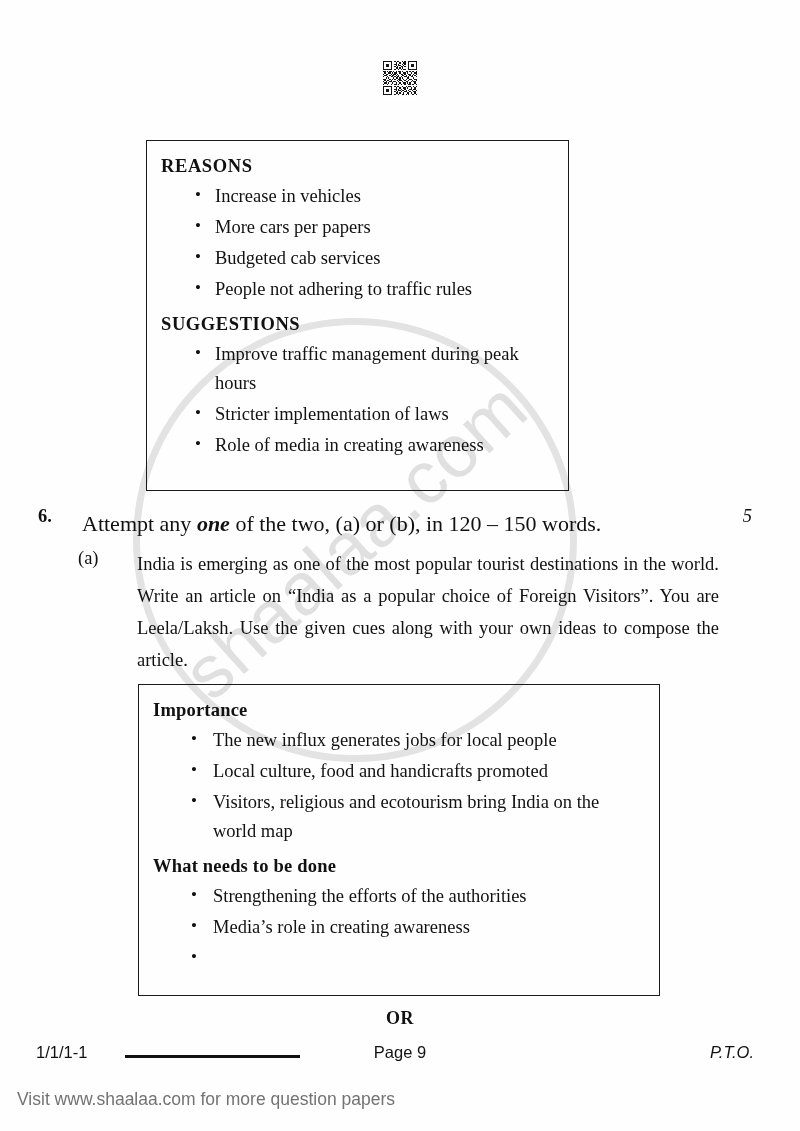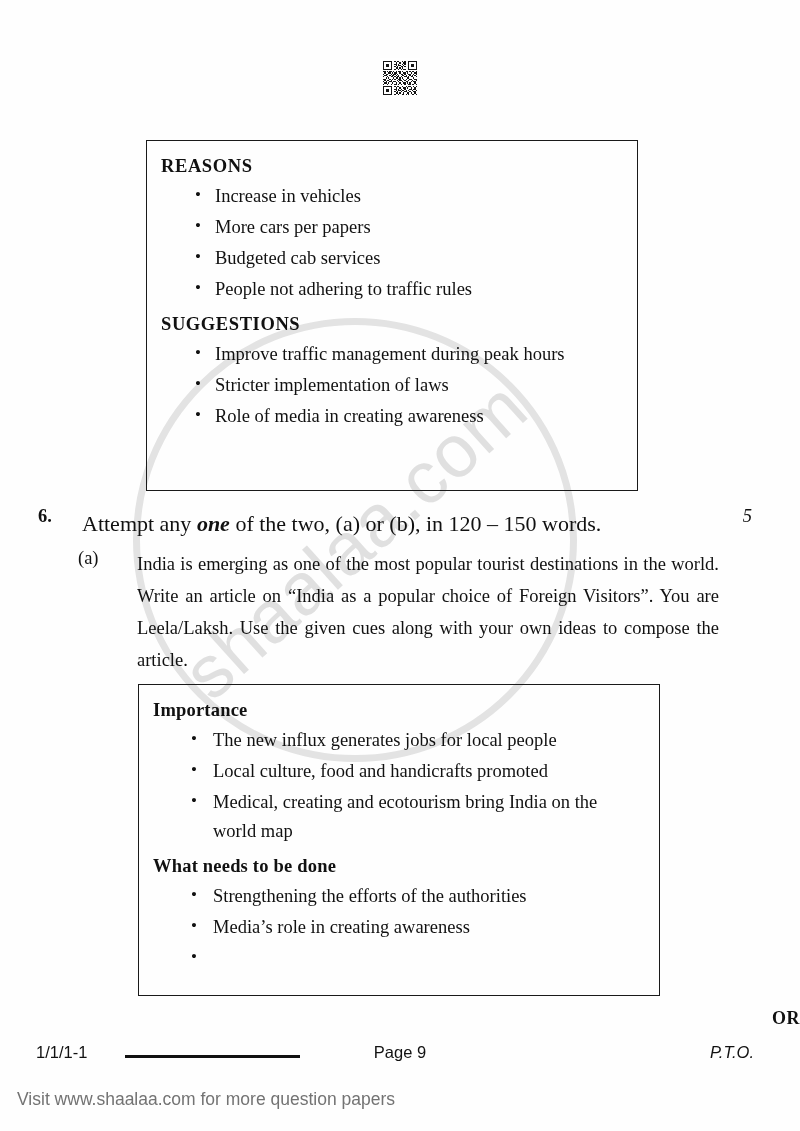--- a/index.html
+++ b/index.html
@@ -80,21 +80,21 @@
   
   .cue-box {
     position: absolute;
     border: 1.6px solid #1a1a1a;
     background: transparent;
     box-sizing: border-box;
   }
   #cue-box-1 {
     left: 146px;
     top: 140px;
-    width: 492px;
+    width: 423px;
     height: 351px;
   }
   #cue-box-2 {
     left: 138px;
     top: 684px;
     width: 522px;
     height: 312px;
   }
   .cue-inner {
     padding: 12px 14px 10px 14px;
@@ -184,21 +184,21 @@
     text-align: justify;
     text-justify: inter-word;
   }
 
   
   #or-label {
     position: absolute;
     left: 0;
     top: 1008px;
     width: 800px;
-    text-align: right;
+    text-align: center;
     font-weight: bold;
     font-size: 18px;
     letter-spacing: 0.5px;
   }
 
   
   #footer {
     position: absolute;
     left: 0;
     top: 1043px;
@@ -517,21 +517,21 @@
           <li>
             <span class="bullet">•</span>
             <span>The new influx generates jobs for local people</span>
           </li>
           <li>
             <span class="bullet">•</span>
             <span>Local culture, food and handicrafts promoted</span>
           </li>
           <li>
             <span class="bullet">•</span>
-            <span>Medical, creating and ecotourism bring India on the world map</span>
+            <span>Visitors, religious and ecotourism bring India on the world map</span>
           </li>
         </ul>
 
         <div class="cue-heading">What needs to be done</div>
         <ul class="cue-list">
           <li>
             <span class="bullet">•</span>
             <span>Strengthening the efforts of the authorities</span>
           </li>
           <li>

